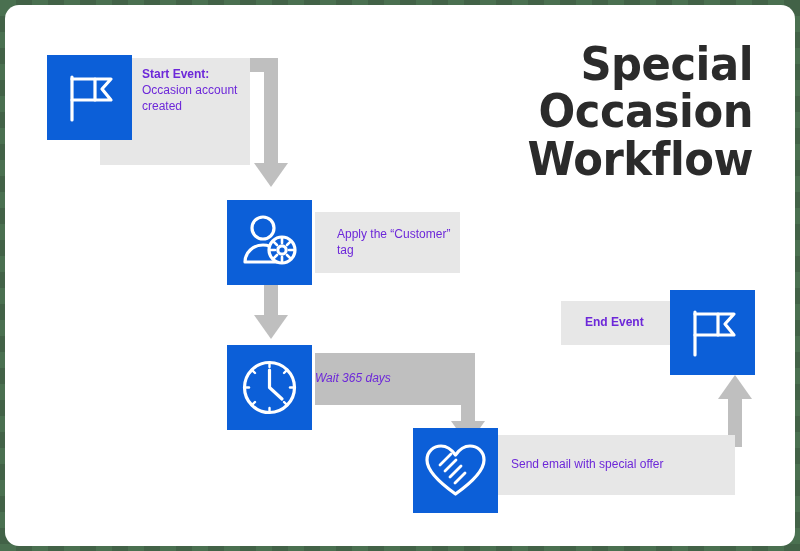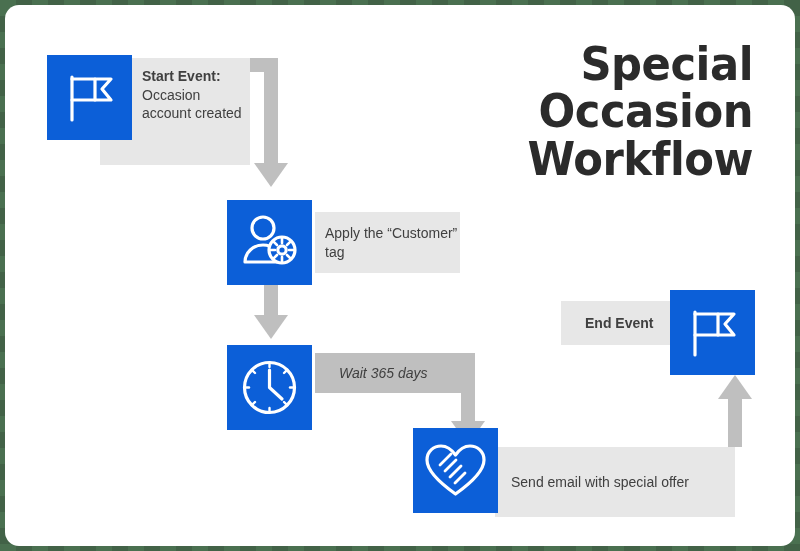--- a/index.html
+++ b/index.html
@@ -52,22 +52,22 @@
   
   .tile {
     position: absolute;
     background: #0c5fd8;
   }
   .tile svg { display: block; width: 100%; height: 100%; }
 
   .label {
     position: absolute;
     background: #e7e7e7;
-    color: #404040;
-    font-size: 14px;
+    color: #6d28d9;
+    font-size: 12px;
     line-height: 1.33;
     display: flex;
     align-items: center;
     box-sizing: border-box;
   }
   .label.dark { background: #bfbfbf; }
   .label b { font-weight: bold; }
   .label .it { font-style: italic; }
 
   
@@ -117,21 +117,21 @@
         <polyline points="48,24 64,24 55,34 64,45 48,45"></polyline>
       </g>
     </svg>
   </div>
 
   <div>
     <div class="shaft" style="left:259px; top:272px; width:14px; height:40px;"></div>
     <div class="head down" style="left:249px; top:310px;"></div>
   </div>
 
-  <div class="label" style="left:310px; top:207px; width:145px; height:61px; padding-left:10px;">
+  <div class="label" style="left:310px; top:207px; width:145px; height:61px; padding-left:22px;">
     <span>Apply the “Customer” tag</span>
   </div>
 
   <div class="tile" style="left:222px; top:195px; width:85px; height:85px;">
     <svg viewBox="0 0 85 85">
       <g fill="none" stroke="#ffffff" stroke-width="3.2" stroke-linejoin="round" stroke-linecap="round">
         <circle cx="36" cy="28" r="11"></circle>
         <path d="M18 62 a18 17 0 0 1 36 0 z"></path>
         <circle cx="55" cy="50" r="13" fill="#0c5fd8"></circle>
         <circle cx="55" cy="50" r="4.2"></circle>
@@ -142,21 +142,21 @@
           <line x1="62" y1="50" x2="66.5" y2="50"></line>
           <line x1="46.8" y1="41.8" x2="50" y2="45"></line>
           <line x1="60" y1="55" x2="63.2" y2="58.2"></line>
           <line x1="63.2" y1="41.8" x2="60" y2="45"></line>
           <line x1="50" y1="55" x2="46.8" y2="58.2"></line>
         </g>
       </g>
     </svg>
   </div>
 
-  <div class="label dark" style="left:310px; top:348px; width:160px; height:40px; padding-left:24px;">
+  <div class="label dark" style="left:310px; top:348px; width:160px; height:52px; padding-left:0;">
     <span class="it">Wait 365 days</span>
   </div>
 
   <div>
     <div class="shaft" style="left:456px; top:348px; width:14px; height:70px;"></div>
     <div class="head down" style="left:446px; top:416px;"></div>
   </div>
 
   <div class="tile" style="left:222px; top:340px; width:85px; height:85px;">
     <svg viewBox="0 0 85 85">
@@ -189,21 +189,21 @@
   <div class="tile" style="left:665px; top:285px; width:85px; height:85px;">
     <svg viewBox="0 0 85 85">
       <g fill="none" stroke="#ffffff" stroke-width="3.2" stroke-linejoin="round" stroke-linecap="round">
         <line x1="25" y1="22" x2="25" y2="65"></line>
         <polyline points="25,24 48,24 48,45 25,45"></polyline>
         <polyline points="48,24 64,24 55,34 64,45 48,45"></polyline>
       </g>
     </svg>
   </div>
 
-  <div class="label" style="left:490px; top:430px; width:240px; height:70px; padding-left:16px;margin-top:12px;">
+  <div class="label" style="left:490px; top:430px; width:240px; height:60px; padding-left:16px;">
     <div>
       <span>Send email with special offer</span><br>
     </div>
   </div>
 
   <div class="tile" style="left:408px; top:423px; width:85px; height:85px;">
     <svg viewBox="0 0 85 85">
       <g fill="none" stroke="#ffffff" stroke-width="3.2" stroke-linejoin="round" stroke-linecap="round">
         <path d="M42.5 66 C 20 50 14 40 14 32 C 14 23 21 18 28 18 C 34 18 39 22 42.5 27
                  C 46 22 51 18 57 18 C 64 18 71 23 71 32 C 71 40 65 50 42.5 66 Z"></path>

